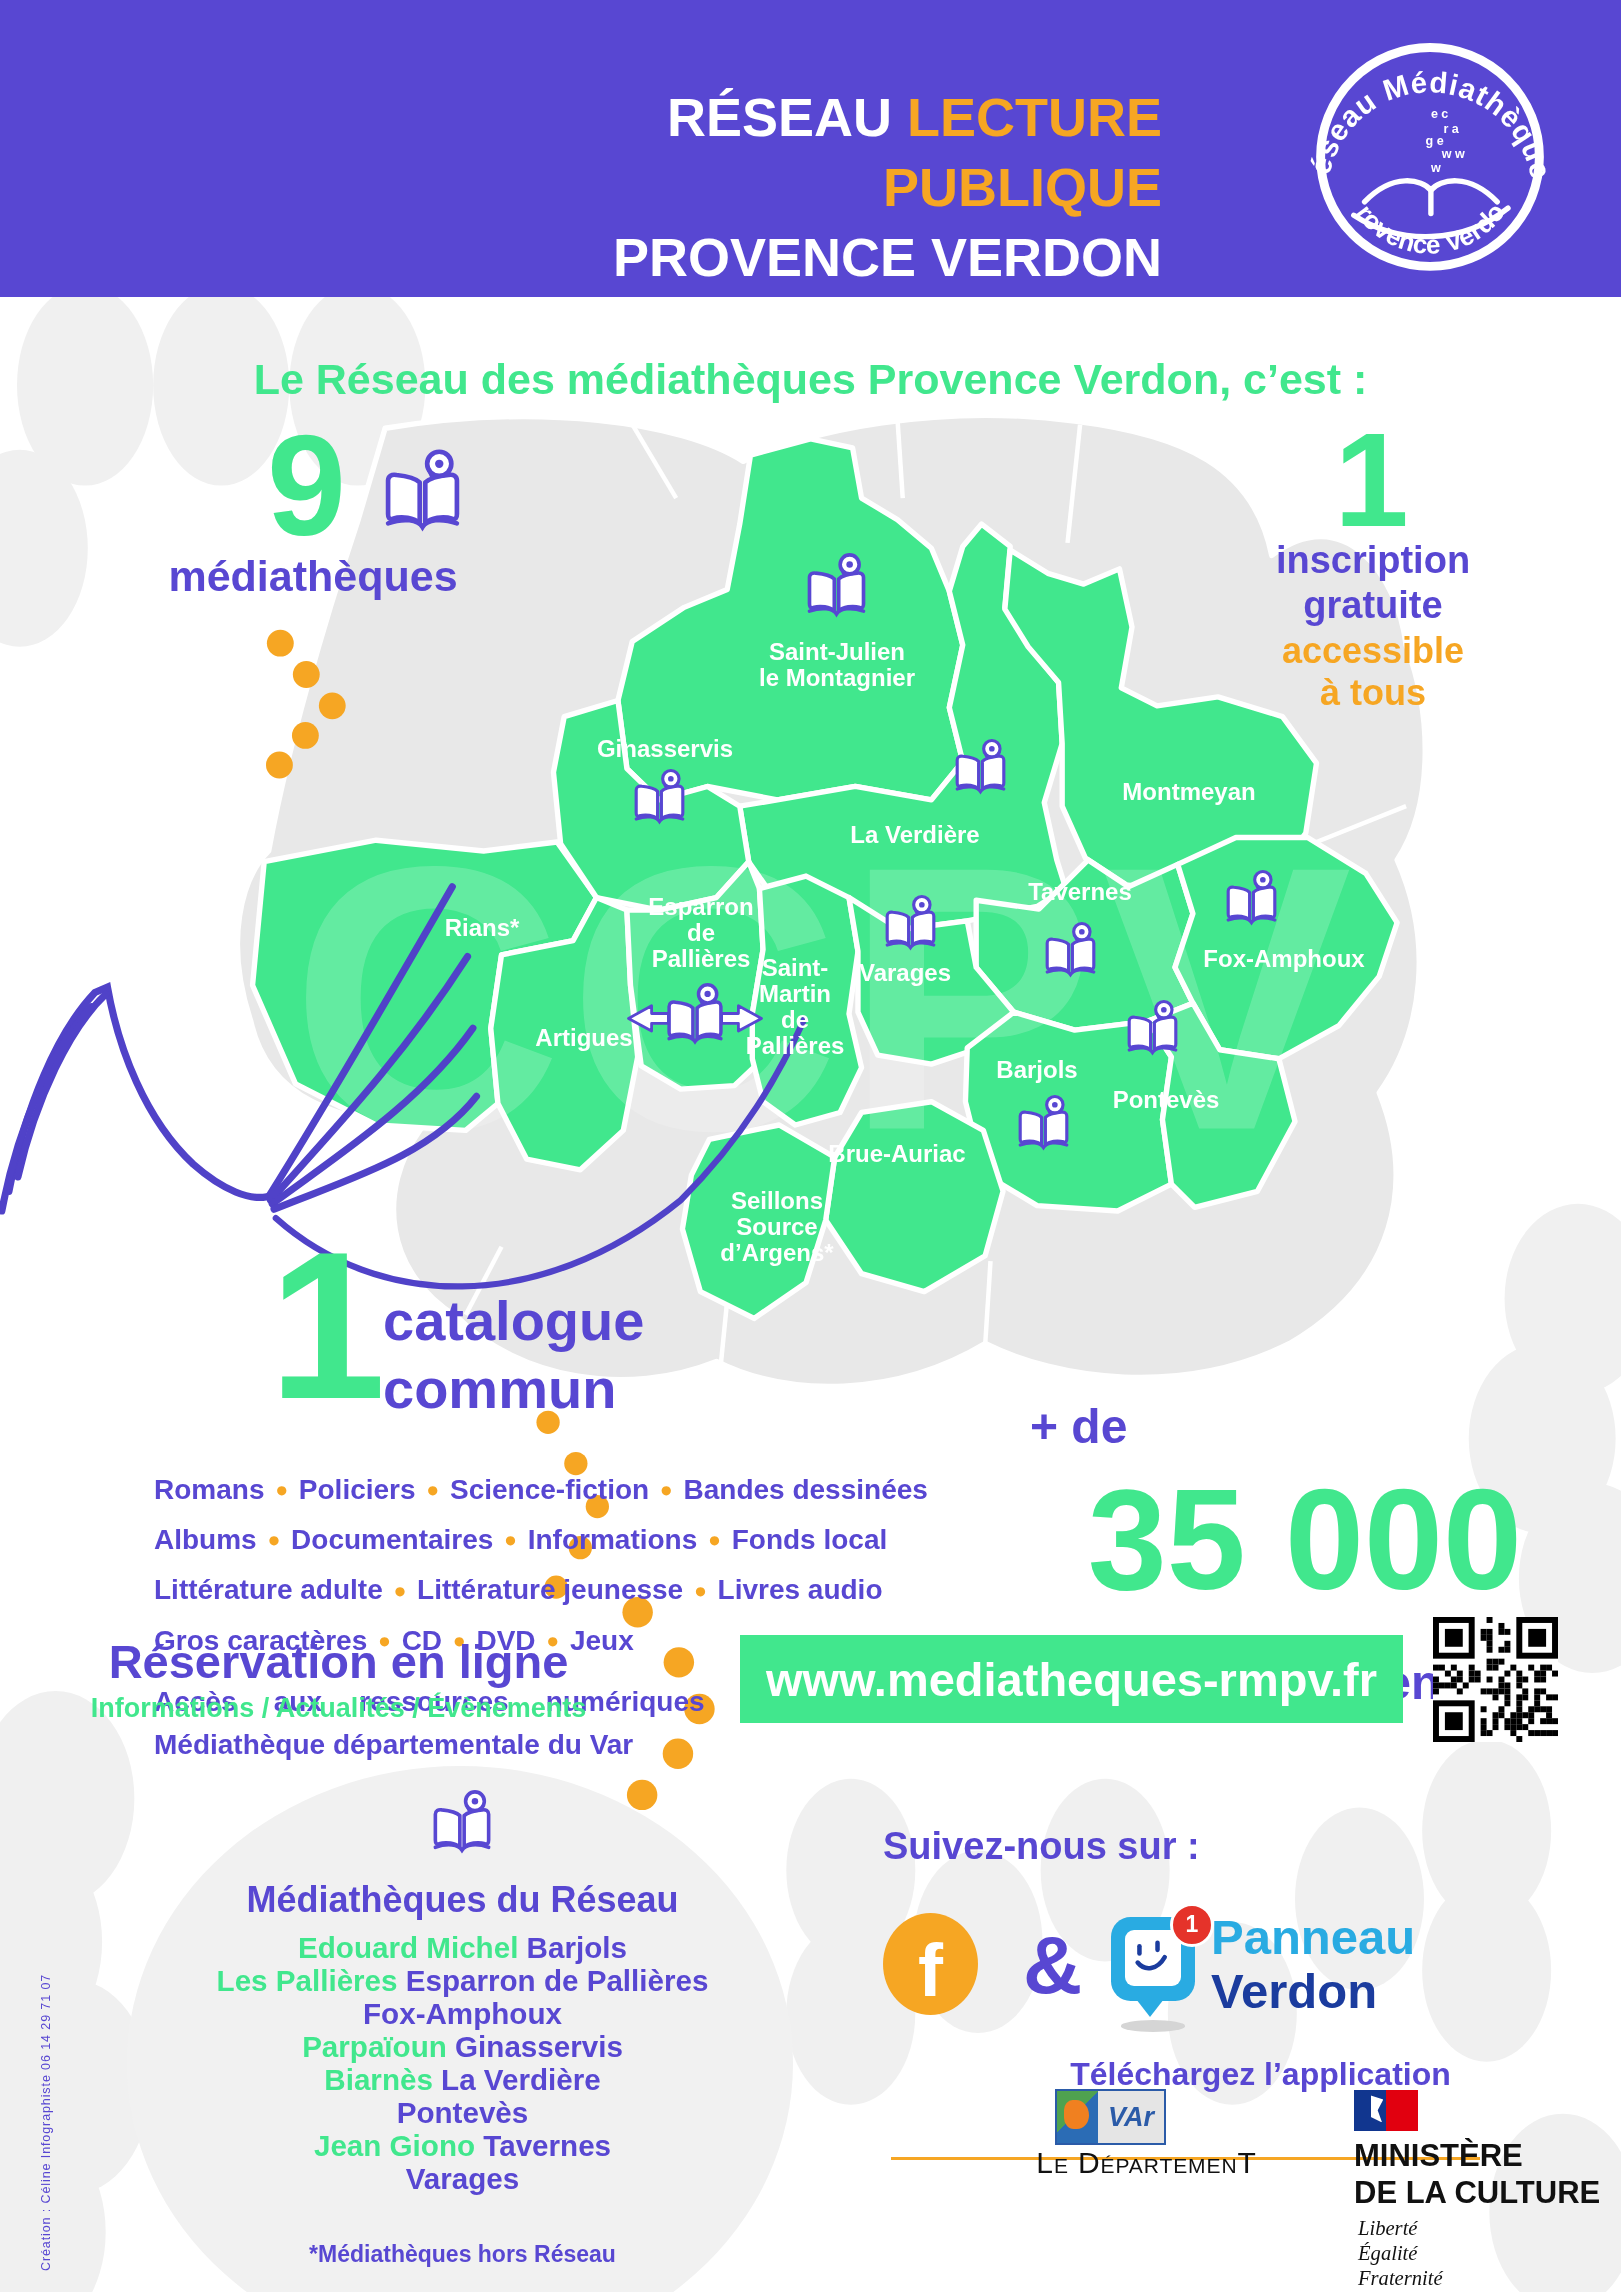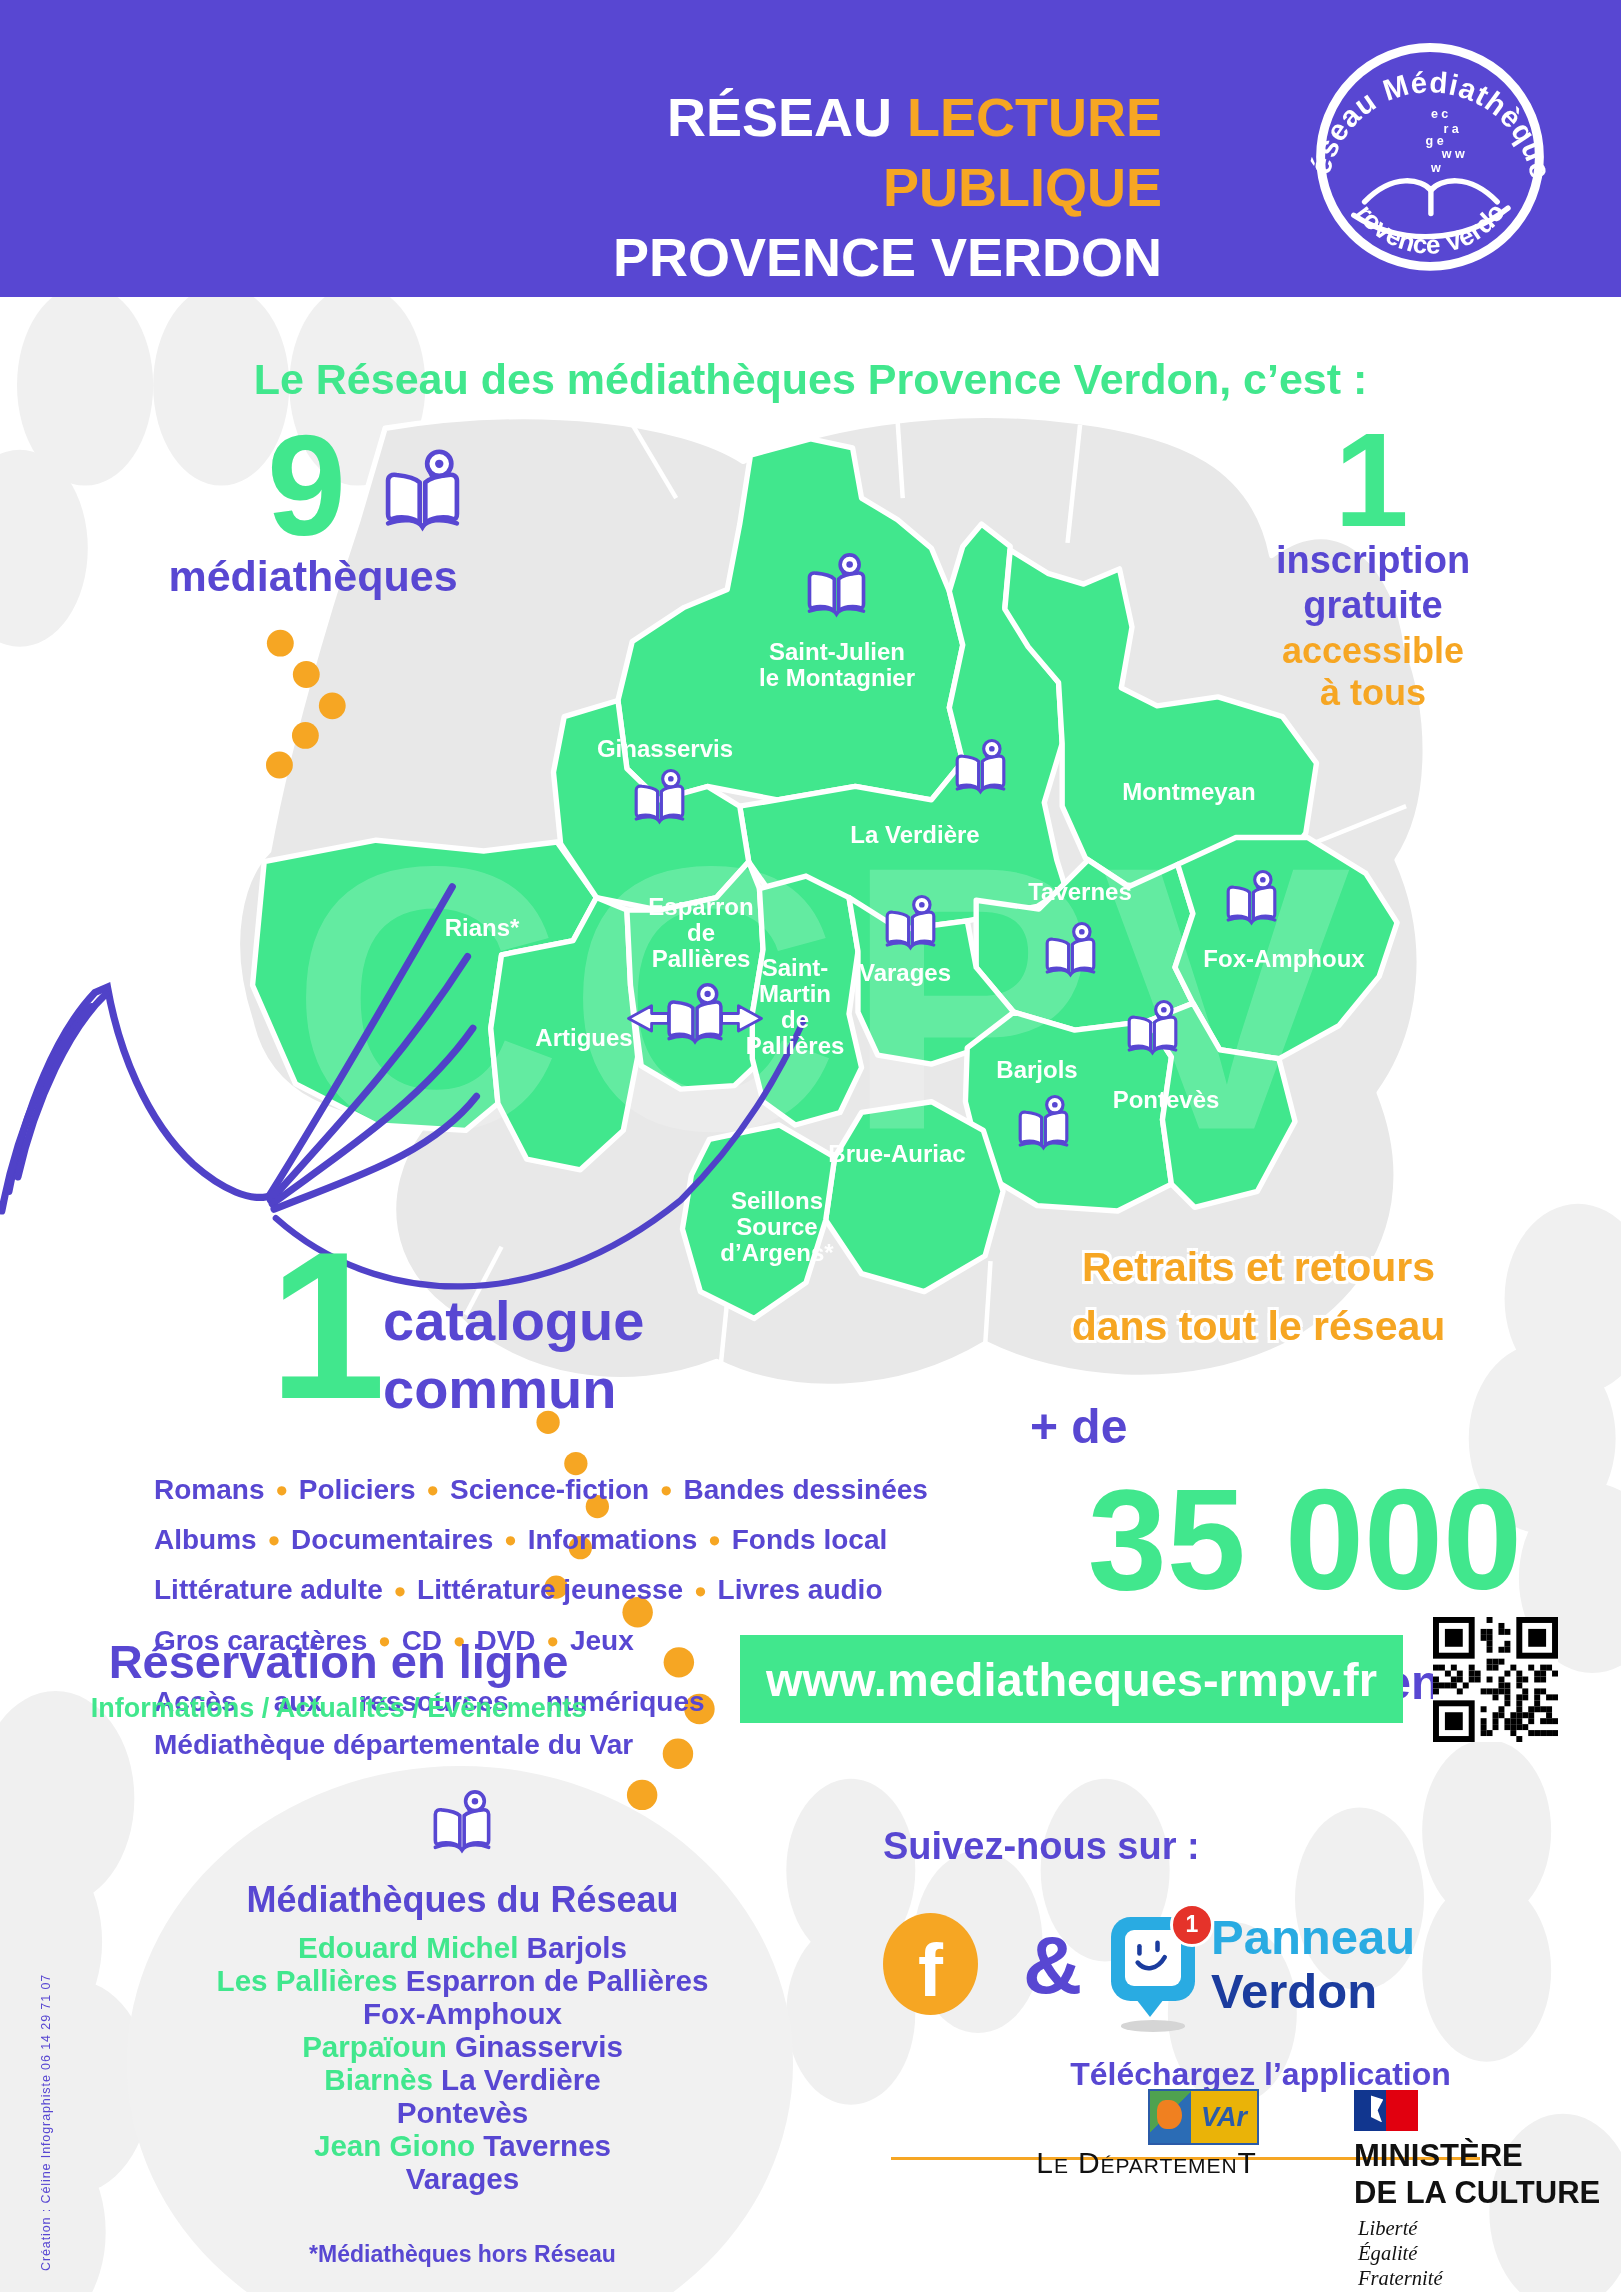--- a/index.html
+++ b/index.html
@@ -101,22 +101,22 @@
             align-items:center;justify-content:center;z-index:4;}
   .pp-shadow{position:absolute;left:1121px;top:2020px;width:64px;height:11.6px;border-radius:50%;
              background:#D5D5D5;z-index:2;}
   .pp-name1{position:absolute;left:1211px;top:1909px;font-size:49px;font-weight:700;color:#29ABE2;z-index:3;}
   .pp-name2{position:absolute;left:1211px;top:1963px;font-size:49px;font-weight:700;color:#1B3C9E;z-index:3;}
   .download{position:absolute;left:992px;top:2056px;width:537px;text-align:center;font-size:32px;
             font-weight:700;color:#5847D2;z-index:3;}
   .social-divider{position:absolute;left:891px;top:2157px;width:589px;height:2.7px;background:#F6A623;z-index:3;}
 
   
-  .var-box{position:absolute;left:1148px;top:2089px;width:107px;height:52px;border:2.7px solid #2B5BA8;
-           background:#eab308;display:flex;z-index:3;}
+  .var-box{position:absolute;left:1055px;top:2089px;width:107px;height:52px;border:2.7px solid #2B5BA8;
+           background:#e5e5e5;display:flex;z-index:3;}
   .var-map{width:41px;height:100%;background:linear-gradient(135deg,#4FA24F 0 45%,#2B6CB5 45% 100%);position:relative;}
   .var-map:before{content:"";position:absolute;left:7.2px;top:9px;width:25px;height:29px;background:#F08020;
                   border-radius:40% 60% 55% 45%;}
   .var-name{flex:1;display:flex;align-items:center;justify-content:center;color:#2B5BA8;
             font-size:27px;font-weight:700;font-style:italic;}
   .var-dept{position:absolute;left:1012px;top:2146px;width:269px;text-align:center;font-size:30px;
             color:#111;font-variant:small-caps;letter-spacing:0.9px;z-index:3;}
   .mc-flag{position:absolute;left:1354px;top:2090px;display:flex;z-index:3;}
   .mc-blue{width:32px;height:41px;background:#11368F;position:relative;}
   .mc-blue:before{content:"";position:absolute;right:2.7px;top:5.4px;width:12.5px;height:27px;background:#fff;
@@ -389,24 +389,20 @@
   <div class="cat-title cat-t1">catalogue</div>
   <div class="cat-title cat-t2">commun</div>
   <div id="catalogue-list">
       <div class="cat-row"><span>Romans</span><span class="cat-bullet">●</span><span>Policiers</span><span class="cat-bullet">●</span><span>Science-fiction</span><span class="cat-bullet">●</span><span>Bandes dessinées</span></div>
       <div class="cat-row"><span>Albums</span><span class="cat-bullet">●</span><span>Documentaires</span><span class="cat-bullet">●</span><span>Informations</span><span class="cat-bullet">●</span><span>Fonds local</span></div>
       <div class="cat-row"><span>Littérature adulte</span><span class="cat-bullet">●</span><span>Littérature jeunesse</span><span class="cat-bullet">●</span><span>Livres audio</span></div>
       <div class="cat-row"><span>Gros caractères</span><span class="cat-bullet">●</span><span>CD</span><span class="cat-bullet">●</span><span>DVD</span><span class="cat-bullet">●</span><span>Jeux</span></div>
     </div>
   <div class="cat-note">Accès aux ressources numériques de la Médiathèque départementale du Var</div>
 
-  <div class="retraits">
-    <div>Retraits et retours</div>
-    <div>dans tout le réseau</div>
-  </div>
   <div class="plus-de">+ de</div>
   <div class="count35">35 000</div>
   <div class="docs-label">documents</div>
 
   <div class="resa-title">Réservation en ligne</div>
   <div class="resa-sub">Informations / Actualités / Évènements</div>
   <div class="url-banner">
     <span>www.mediatheques-rmpv.fr</span>
   </div>
   <svg id="qr" width="125" height="125" viewBox="0 0 21 21">

